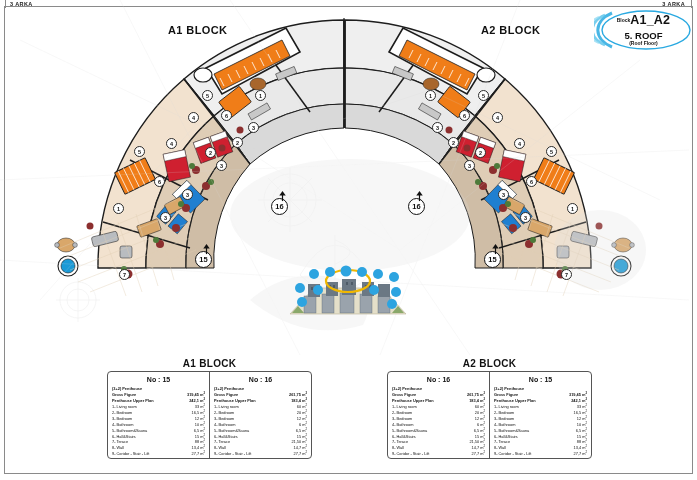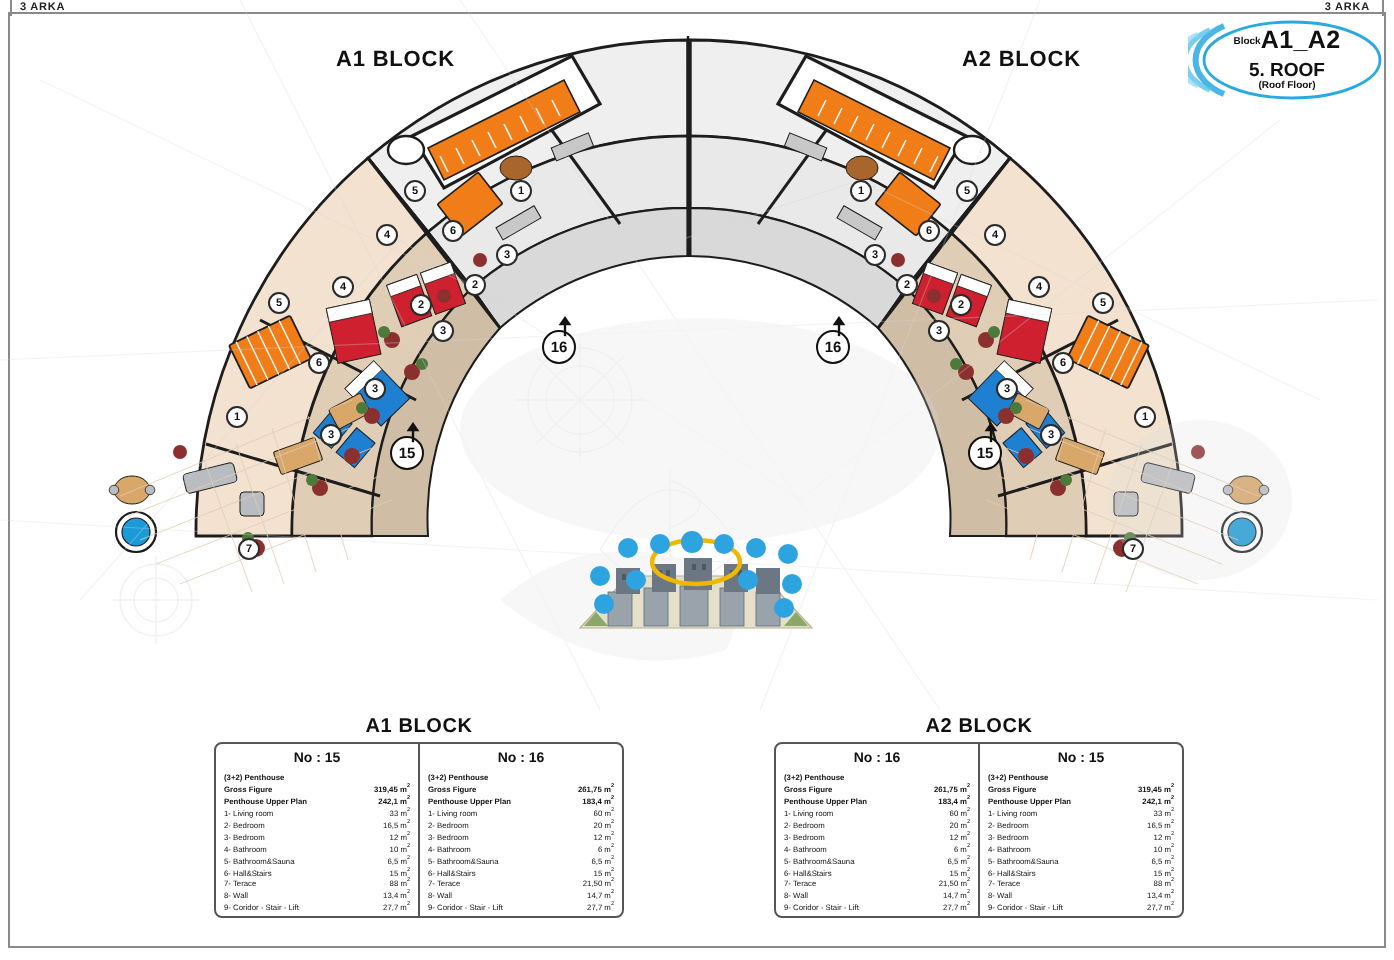--- a/index.html
+++ b/index.html
@@ -36,21 +36,21 @@
   .badge .l2{font-size:9.5px;font-weight:bold;color:#111;margin-top:4px;}
   .badge .l3{font-size:5px;font-weight:bold;color:#111;margin-top:1px;}
 
   
   .wm{position:absolute;left:0;top:218px;width:689px;text-align:center;pointer-events:none;}
   .wm .main{font-size:40px;font-weight:bold;color:#c9c9c9;opacity:.62;letter-spacing:-1px;font-family:"DejaVu Sans",sans-serif;}
   .wm .sub{font-size:13px;font-weight:bold;color:#d2b24a;opacity:.55;margin-top:-6px;letter-spacing:.5px;font-family:"DejaVu Sans",sans-serif;}
 
   
   .marker{position:absolute;width:15px;height:15px;border-radius:50%;border:1.2px solid #111;background:#fff;
-    font-size:7.5px;font-weight:bold;display:flex;align-items:center;justify-content:center;color:#111;z-index:24;}
+    font-size:7.5px;font-weight:bold;display:flex;align-items:center;justify-content:center;color:#111;z-index:24;margin-top:33px;}
   .marker .arrow{position:absolute;width:11px;height:11px;}
 
   
   .chip{position:absolute;width:9px;height:9px;border-radius:50%;background:#fff;border:.8px solid #2b2b2b;
     font-size:5.5px;font-weight:bold;display:flex;align-items:center;justify-content:center;color:#111;z-index:14;}
 
   
   .tables{position:absolute;left:0;top:358px;width:689px;height:112px;}
   .tbl-wrap{position:absolute;top:0;width:205px;}
   .tbl-wrap.left{left:107px;}

